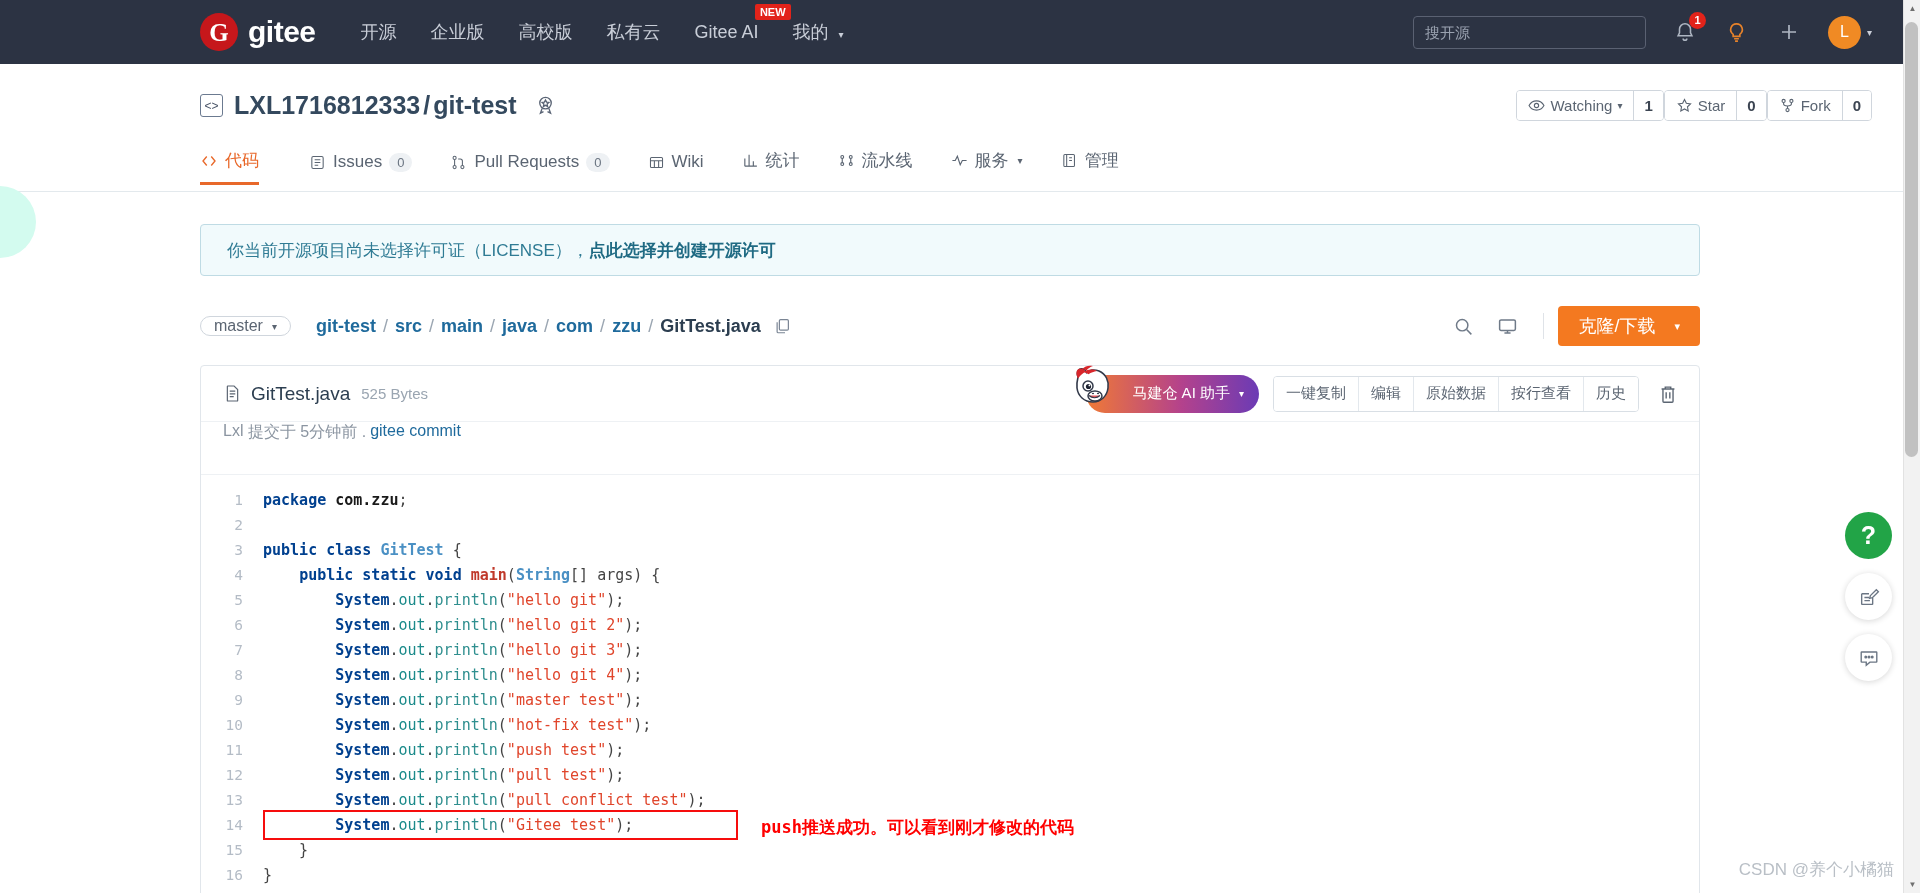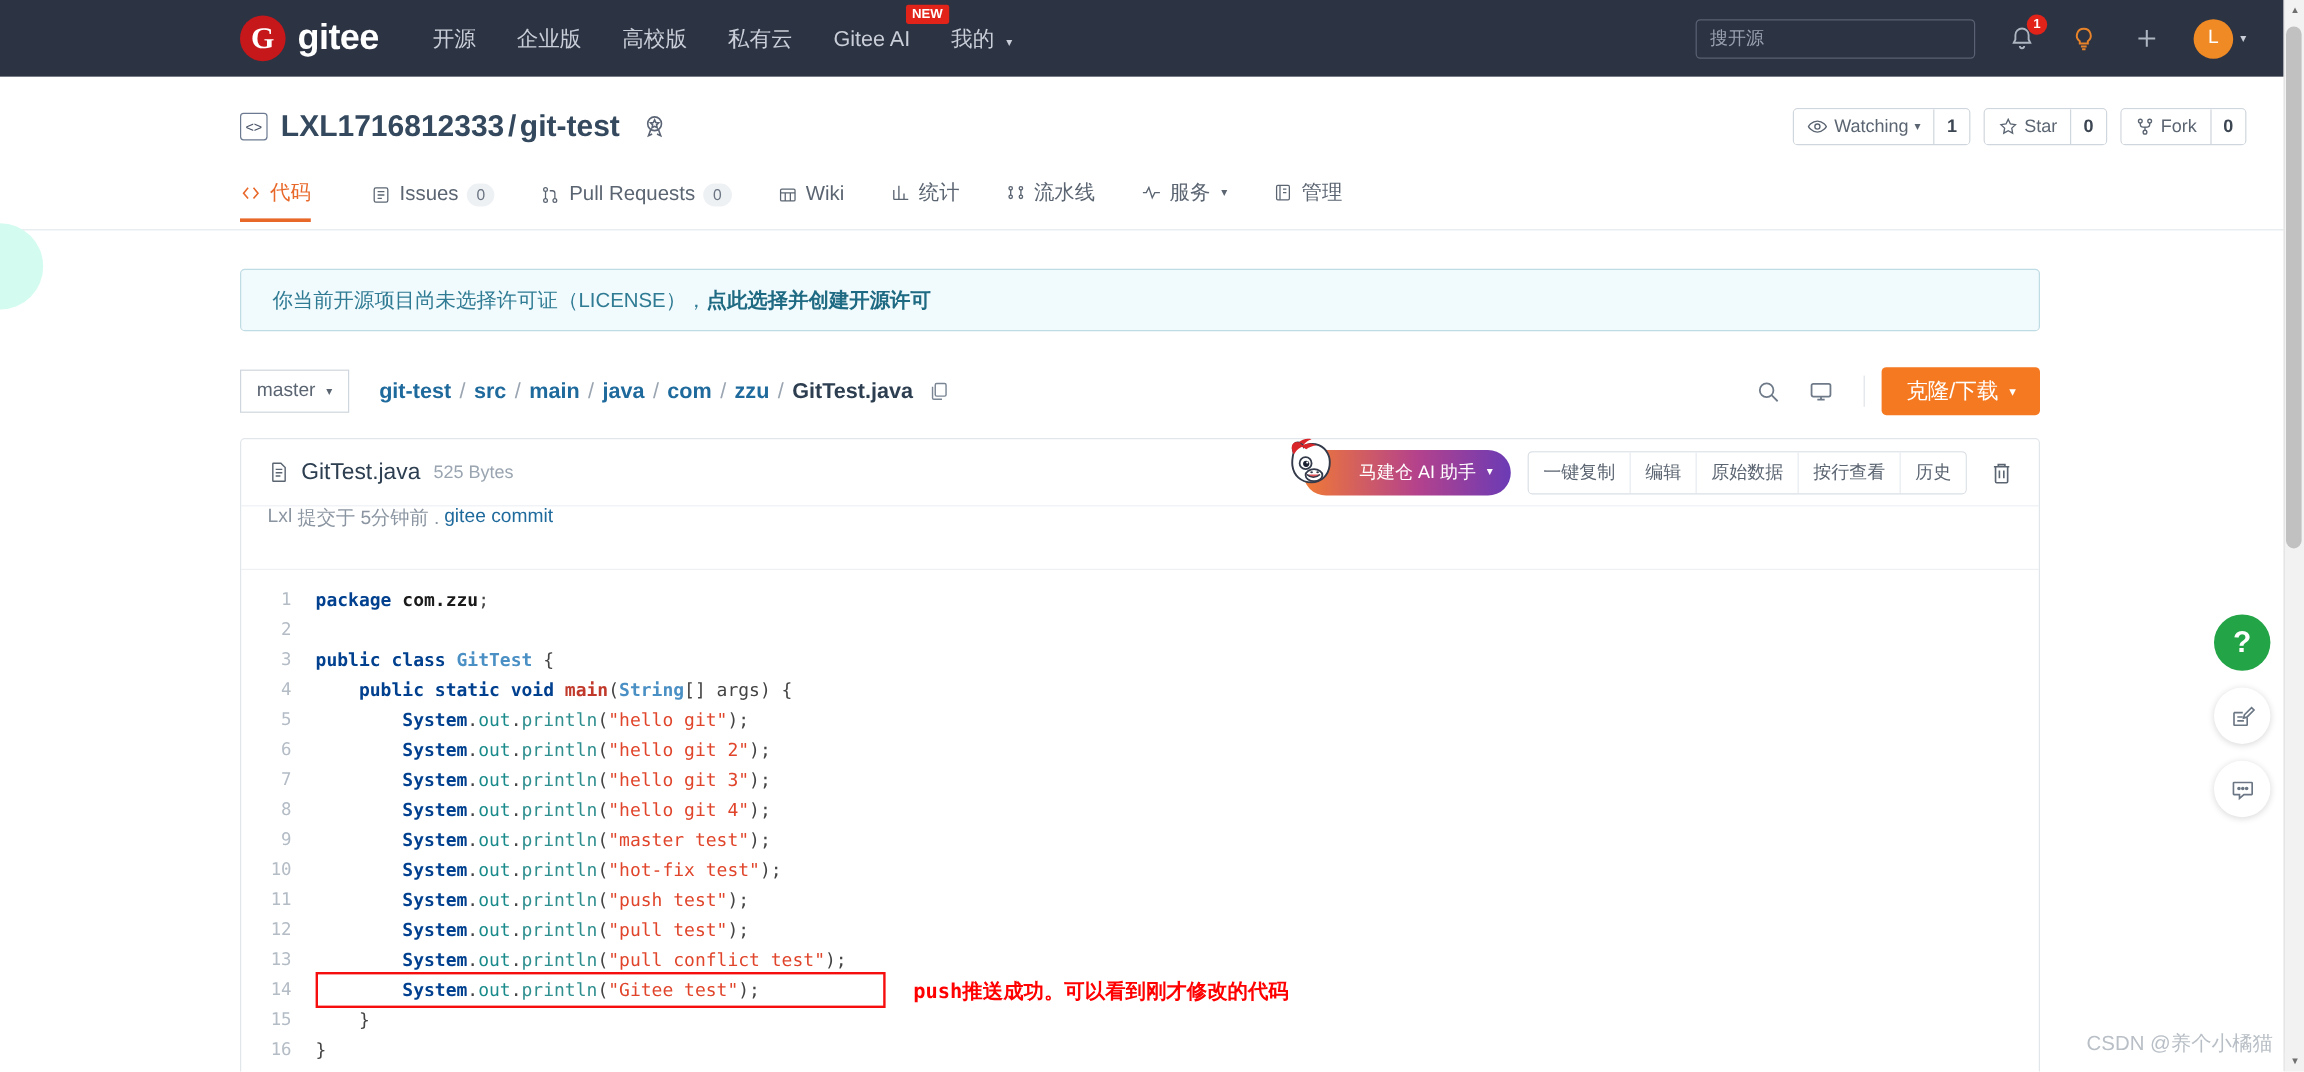--- a/index.html
+++ b/index.html
@@ -89,21 +89,21 @@
   .repo-code-icon {
     width:23px; height:23px; border:1.6px solid #6b7a90; border-radius:3px;
     display:flex; align-items:center; justify-content:center;
     font-size:12px; color:#4a5568; margin-right:11px;
   }
   .repo-title { font-size:25px; font-weight:bold; color:#34495e; white-space:nowrap; }
   .repo-title a { color:#34495e; text-decoration:none; }
   .repo-title .slash { font-weight:bold; margin:0 3px; }
   .repo-badge-icon { margin-left:17px; color:#5a6475; display:flex; align-items:center; }
 
-  .repo-actions { margin-left:auto; display:flex; align-items:center; gap:11px;padding-left:46px; }
+  .repo-actions { margin-left:auto; display:flex; align-items:center; gap:0;padding-left:46px; }
   .btn-group {
     display:flex; align-items:stretch; height:31px;
     border:1px solid #d0d6dd; border-radius:4px; overflow:hidden;
     background:#fff;
   }
   .btn-group .part {
     display:flex; align-items:center; gap:5px;
     padding:0 11px; font-size:15px; color:#5b6572;
     cursor:pointer; background:#fff; white-space:nowrap;
   }
@@ -159,22 +159,22 @@
     padding-left:26px;
     font-size:17px; color:#2f7b94;
   }
   .license-banner a { color:#1f6a83; text-decoration:none; font-weight:bold; }
 
   .path-row {
     margin-top:30px; display:flex; align-items:center; height:40px;
   }
   .branch-btn {
     display:flex; align-items:center; gap:9px;
-    height:36px; padding:0 13px;
-    border:1px solid #d0d6dd; border-radius:0;
+    height:20px; padding:0 13px;
+    border:1px solid #d0d6dd; border-radius:12px;
     background:#fff; font-size:16px; color:#5b6572; cursor:pointer;
   }
   .branch-btn .caret { font-size:10px; }
   .breadcrumb {
     margin-left:25px; font-size:18px; font-weight:bold;
     display:flex; align-items:center; gap:0;
   }
   .breadcrumb a { color:#1f6a9c; text-decoration:none; }
   .breadcrumb .sep { color:#9aa5b1; margin:0 7px; font-weight:normal; }
   .breadcrumb .current { color:#2c3e50; }
@@ -182,21 +182,21 @@
 
   .path-right { margin-left:auto; display:flex; align-items:center; gap:0; }
   .plain-icon {
     width:44px; height:36px; display:flex; align-items:center; justify-content:center;
     color:#6f7a88; cursor:pointer;
   }
   .vdivider { width:1px; height:26px; background:#dfe3e8; margin:0 14px; }
   .clone-btn {
     height:40px; padding:0 20px;
     background:#f47920; color:#fff; border:none; border-radius:4px;
-    font-size:18px; display:flex; align-items:center; gap:9px;
+    font-size:18px; display:flex; align-items:center; gap:19px;
     cursor:pointer; font-family:"Liberation Sans", sans-serif;
   }
   .clone-btn .caret { font-size:11px; }
 
   
   .file-card {
     margin-top:19px;
     border:1px solid #e1e6eb; border-radius:4px;
     background:#fff;
   }

